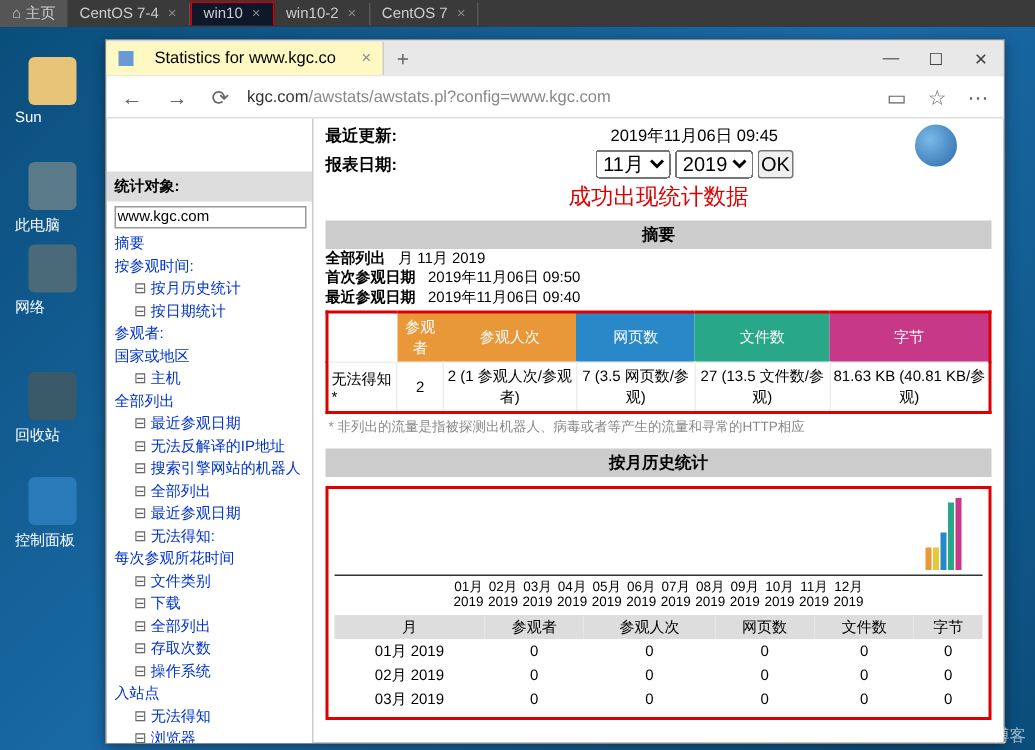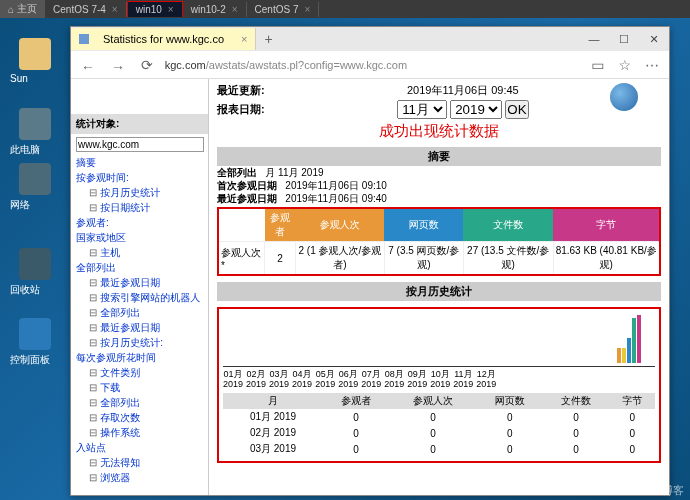--- a/index.html
+++ b/index.html
@@ -45,21 +45,21 @@
 .info-row { font-size: 10px; line-height: 13px; }
 .stats-table { width: 100%; border: 2px solid #d00; font-size: 10px; border-collapse: collapse; margin-top: 2px; }
 .stats-table th { color: #fff; padding: 2px; font-weight: normal; }
 .stats-table td { text-align: center; padding: 2px; border: 1px solid #eee; }
 .th1 { background: #e89838; } .th2 { background: #2888c8; } .th3 { background: #28a888; } .th4 { background: #c83888; }
 .note { font-size: 9px; color: #888; padding: 2px; }
 .month-sect { border: 2px solid #d00; margin-top: 6px; padding: 4px; }
 .chart { height: 50px; display: flex; align-items: flex-end; justify-content: center; gap: 20px; }
 .bar-grp { display: flex; gap: 1px; align-items: flex-end; }
 .bar { width: 4px; }
-.months-row { display: flex; justify-content: flex-start; gap: 3px; font-size: 9px; margin-top: 3px; border-top: 1px solid #333; padding-top: 2px; flex-wrap: wrap; }
+.months-row { display: flex; justify-content: center; gap: 3px; font-size: 9px; margin-top: 3px; border-top: 1px solid #333; padding-top: 2px; flex-wrap: wrap; }
 .mon { text-align: center; line-height: 10px; }
 .hist-table { width: 100%; font-size: 10px; border-collapse: collapse; margin-top: 4px; }
 .hist-table th { background: #ddd; padding: 1px; font-weight: normal; }
 .hist-table td { text-align: center; padding: 1px; }
 .watermark { position: absolute; bottom: 2px; right: 6px; color: rgba(255,255,255,0.6); font-size: 11px; }
 </style>
 </head>
 <body>
 
 <div class="vm-tabs">
@@ -124,24 +124,25 @@
         <div id="side-links">
             <a class="side-link">摘要</a>
             <a class="side-link">按参观时间:</a>
             <a class="side-link side-sub">按月历史统计</a>
             <a class="side-link side-sub">按日期统计</a>
             <a class="side-link">参观者:</a>
             <a class="side-link">国家或地区</a>
             <a class="side-link side-sub">主机</a>
             <a class="side-link">全部列出</a>
             <a class="side-link side-sub">最近参观日期</a>
+            <a class="side-link side-sub">无法反解译的IP地址</a>
             <a class="side-link side-sub">搜索引擎网站的机器人</a>
             <a class="side-link side-sub">全部列出</a>
             <a class="side-link side-sub">最近参观日期</a>
-            <a class="side-link side-sub">按月历史统计:</a>
+            <a class="side-link side-sub">无法得知:</a>
             <a class="side-link">每次参观所花时间</a>
             <a class="side-link side-sub">文件类别</a>
             <a class="side-link side-sub">下载</a>
             <a class="side-link side-sub">全部列出</a>
             <a class="side-link side-sub">存取次数</a>
             <a class="side-link side-sub">操作系统</a>
             <a class="side-link">入站点</a>
             <a class="side-link side-sub">无法得知</a>
             <a class="side-link side-sub">浏览器</a>
           </div>
@@ -160,46 +161,47 @@
           <span>
             <select><option>11月</option></select>
             <select><option>2019</option></select>
             <button>OK</button>
           </span>
             <span></span>
         </div>
         <div class="red-text">成功出现统计数据</div>
         <div class="section-title">摘要</div>
         <div class="info-row"><b>全部列出</b>&nbsp;&nbsp;&nbsp;<span>月 11月 2019</span></div>
-        <div class="info-row"><b>首次参观日期</b>&nbsp;&nbsp;&nbsp;<span>2019年11月06日 09:10</span></div>
+        <div class="info-row"><b>首次参观日期</b>&nbsp;&nbsp;&nbsp;<span>2019年11月06日 09:50</span></div>
         <div class="info-row"><b>最近参观日期</b>&nbsp;&nbsp;&nbsp;<span>2019年11月06日 09:40</span></div>
         <table class="stats-table">
           <tbody>
               <tr>
                 <th></th>
                 <th class="th1">参观者</th>
                 <th class="th1">参观人次</th>
                 <th class="th2">网页数</th>
                 <th class="th3">文件数</th>
                 <th class="th4">字节</th>
               </tr>
           <tr>
-                <td style="text-align:left">参观人次 *</td>
+                <td style="text-align:left">无法得知 *</td>
                 <td>2</td>
                 <td>2
 (1 参观人次/参观者)</td>
                 <td>7
 (3.5 网页数/参观)</td>
                 <td>27
 (13.5 文件数/参观)</td>
                 <td>81.63 KB
 (40.81 KB/参观)</td>
               </tr>
         </tbody>
           </table>
+        <div class="note">* 非列出的流量是指被探测出机器人、病毒或者等产生的流量和寻常的HTTP相应</div>
 
         <div class="section-title">按月历史统计</div>
         <div class="month-sect">
           <div class="chart">
             <div class="bar-grp" style="margin-left:380px">
               <div class="bar" style="height:15px;background:#e89838"></div>
               <div class="bar" style="height:15px;background:#e8c838"></div>
               <div class="bar" style="height:25px;background:#2888c8"></div>
               <div class="bar" style="height:45px;background:#28a888"></div>
               <div class="bar" style="height:48px;background:#c83888"></div>

